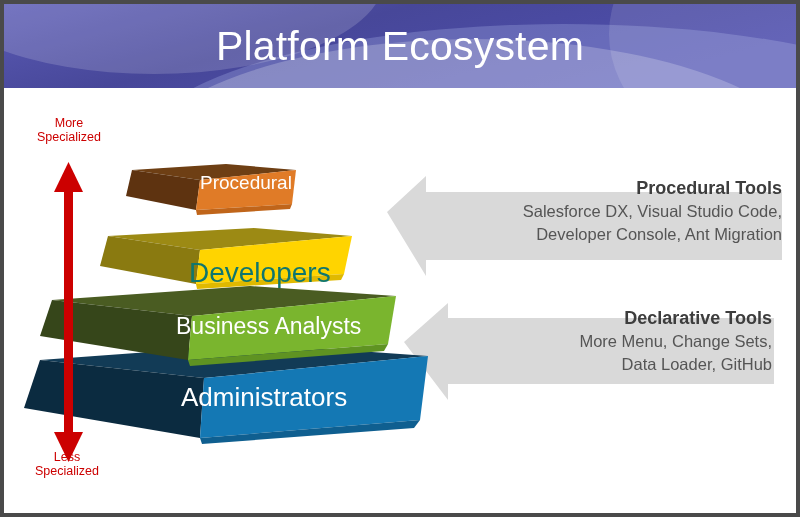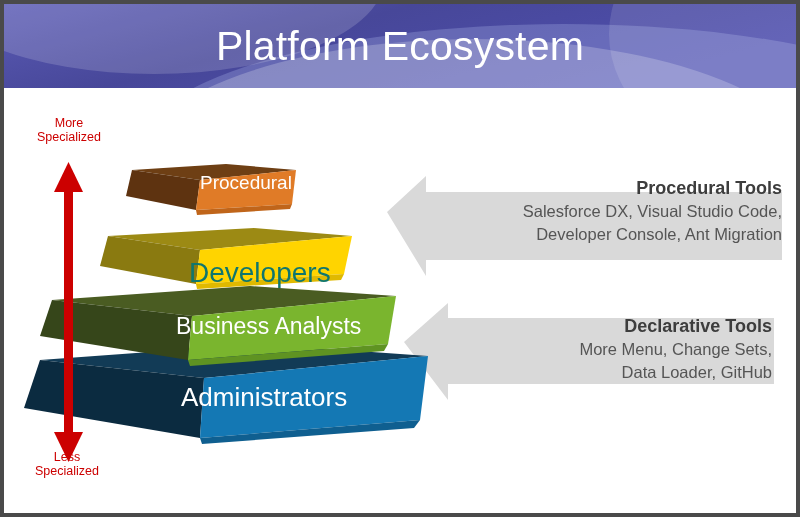--- a/index.html
+++ b/index.html
@@ -121,21 +121,21 @@
     white-space: nowrap;
   }
   .callout-body {
     font-size: 16.5px;
     font-weight: 400;
     color: #555555;
     line-height: 23px;
     white-space: nowrap;
   }
   .callout-procedural { left: 418px; top: 88px; width: 360px; }
-  .callout-declarative { left: 438px; top: 226px; width: 330px; }
+  .callout-declarative { left: 438px; top: 218px; width: 330px; }
 </style>
 </head>
 <body>
 
 <div id="page">
 
   <div class="banner">
     <svg class="banner-svg" width="792" height="84" viewBox="0 0 792 84">
       <defs>
         <linearGradient id="bannerGrad" x1="0" y1="0" x2="1" y2="0.4">

